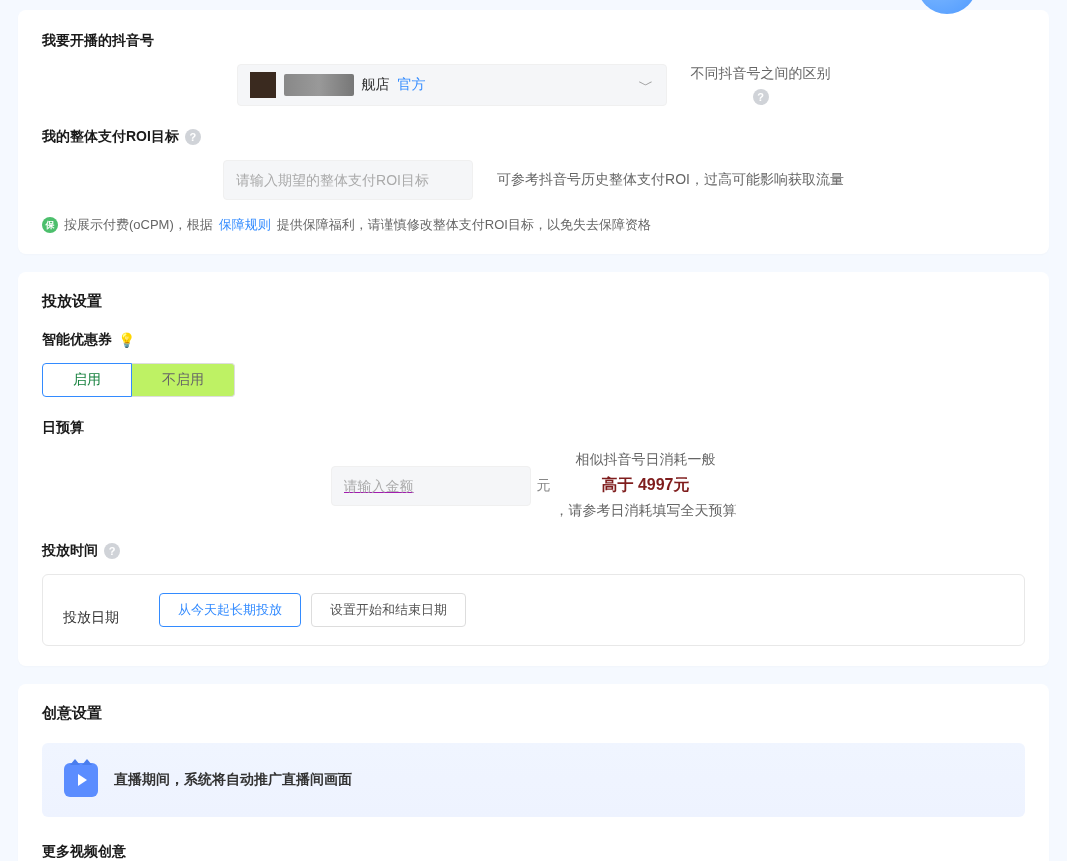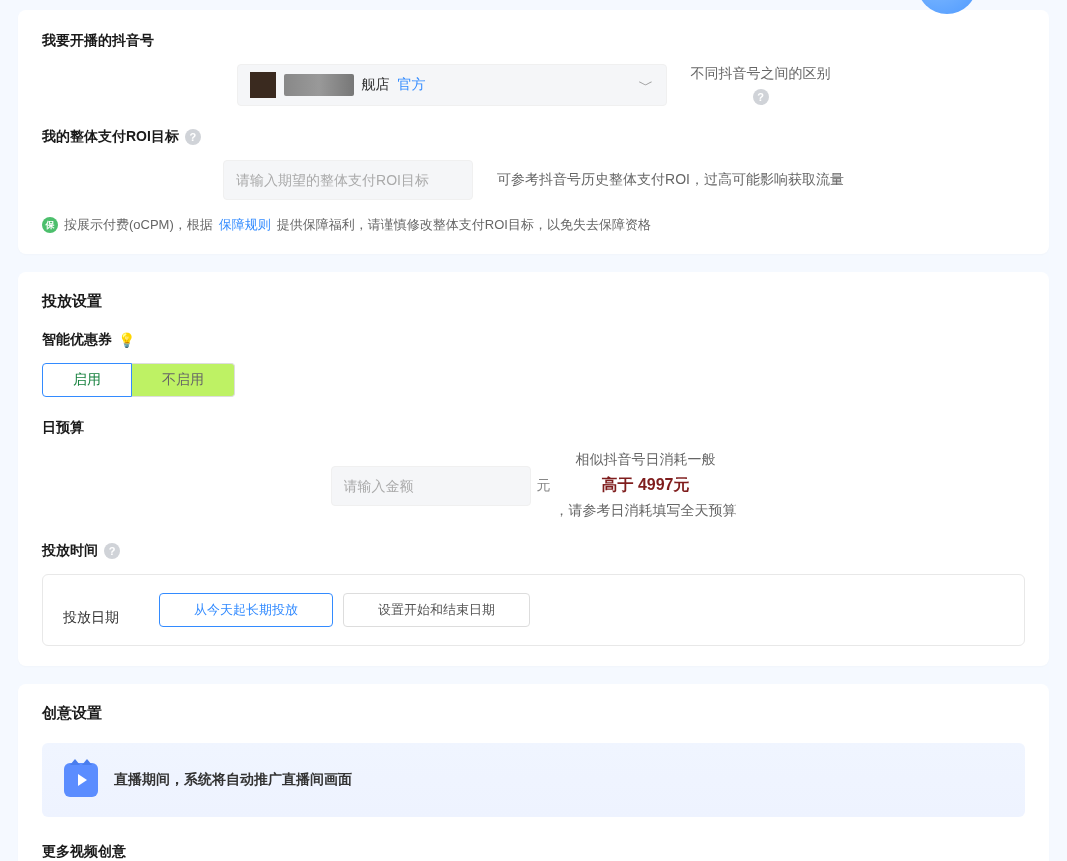--- a/index.html
+++ b/index.html
@@ -104,20 +104,21 @@
       padding-right: 12px;
     }
     .input-unit input {
       background: transparent;
       border: none;
       outline: none;
       flex: 1;
       padding: 10px 12px;
       font-size: 14px;
       color: #a21caf;
+      text-decoration: underline;
     }
     .input-unit input::placeholder { color: #aaa; }
     .input-unit .unit { color: #888; }
     .guarantee-line {
       display: flex;
       align-items: center;
       gap: 6px;
       margin-top: 16px;
       color: #666;
       font-size: 13px;
@@ -169,21 +170,21 @@
     }
     .schedule-label {
       color: #333;
       font-size: 14px;
     }
     .pill-group { display: flex; gap: 10px; }
     .pill-btn {
       border: 1px solid #ddd;
       background: #fff;
       border-radius: 4px;
-      padding: 7px 34px;
+      padding: 7px 18px;
       font-size: 13px;
       cursor: pointer;
       color: #555;
     }
     .pill-btn.active {
       border-color: #338bff;
       color: #338bff;
     }
     .banner {
       background: linear-gradient(180deg, #f0f5ff 0%, #eef3ff 100%);

